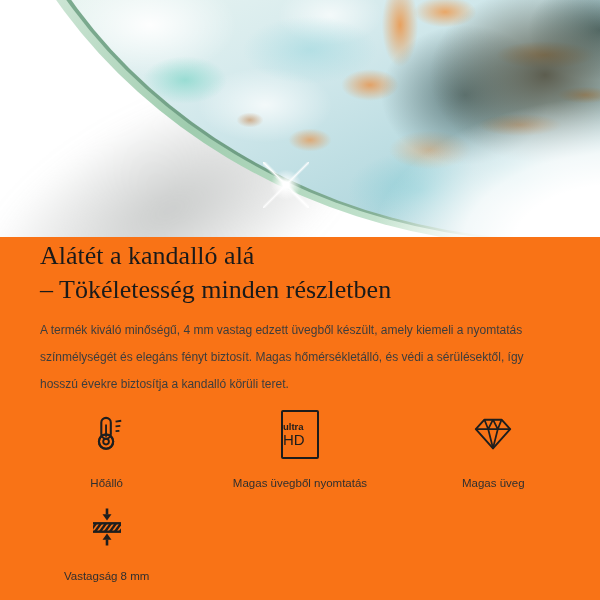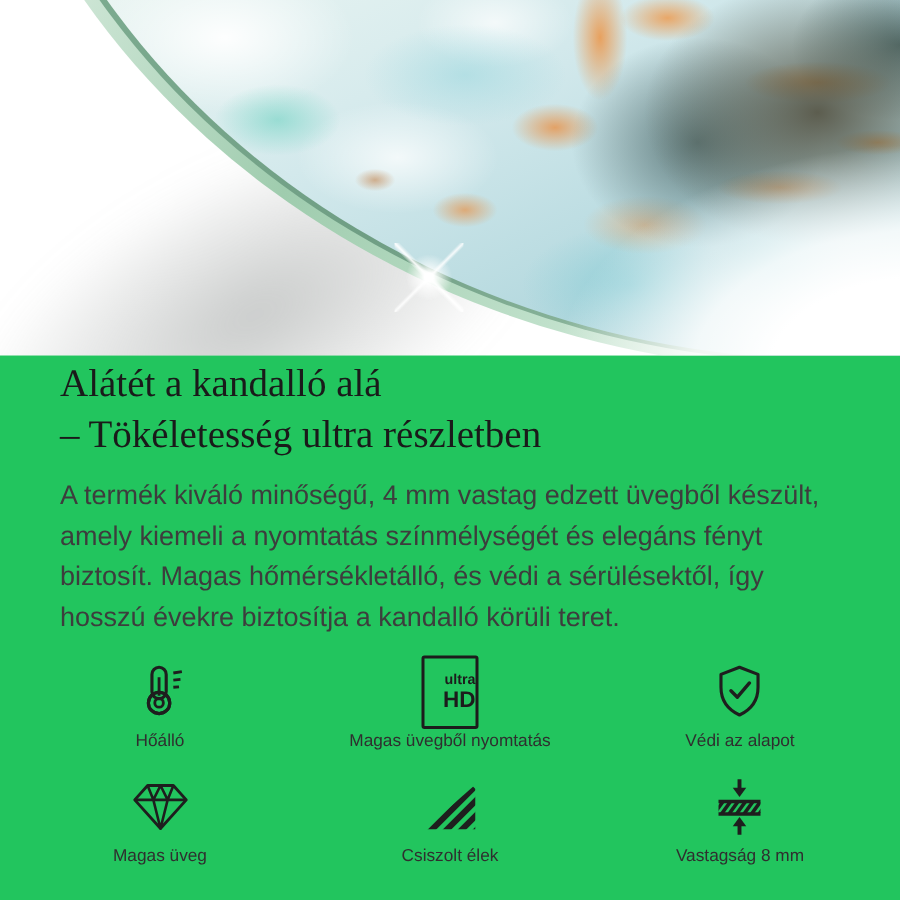--- a/index.html
+++ b/index.html
@@ -1,19 +1,19 @@
 <!DOCTYPE html>
 <html><head>
 <meta charset="utf-8">
 <style>
   * { margin:0; padding:0; box-sizing:border-box; }
   html,body { background:#fff; }
   .page {
     position:relative; width:600px; height:600px; overflow:hidden;
-    background:#22c55e; font-family:"Liberation Sans", sans-serif;
+    background:#f97316; font-family:"Liberation Sans", sans-serif;
   }
 
   
   .hero { position:relative; width:600px; height:237px; overflow:hidden; background:#fff; }
 
   .hero-shadow {
     position:absolute; left:-130px; top:70px; width:600px; height:280px;
     border-radius:50%;
     background: radial-gradient(ellipse 50% 50% at 50% 50%, rgba(125,130,128,0.42), rgba(125,130,128,0) 70%);
     filter: blur(12px);
@@ -67,56 +67,56 @@
     filter: blur(0.4px);
   }
 
   
   .title {
     margin:2px 40px 0; font-family:"Liberation Serif","DejaVu Serif",serif;
     font-size:26px; line-height:34px; font-weight:400; color:#1a1a1a;
   }
   .title span { display:block; }
   .description {
-    margin:10px 40px 0; font-size:18px; line-height:27px; color:#3d3d3d;
+    margin:10px 40px 0; font-size:12px; line-height:27px; color:#3d3d3d;
   }
 
   
   .features {
     display:grid; grid-template-columns:repeat(3,1fr);
     row-gap:16px; margin-top:14px; padding:0 10px;
   }
   .feature { display:flex; flex-direction:column; align-items:center; }
   .icon-wrap { height:44px; display:flex; align-items:center; justify-content:center; }
-  .feature-label { margin-top:5px; font-size:11.5px; color:#2f2f2f; text-align:center; }
+  .feature-label { margin-top:21px; font-size:11.5px; color:#2f2f2f; text-align:center; }
   .icon-stroke { stroke:#1e1e1e; fill:none; }
   .uhd-box {
     width:38px; height:49px; border:2.5px solid #1c1c1c; border-radius:2px;
-    display:flex; flex-direction:column; align-items:flex-end; justify-content:center;
+    display:flex; flex-direction:column; align-items:flex-start; justify-content:center;
   }
   .uhd-top { font-size:9.5px; font-weight:700; color:#1c1c1c; line-height:10px; }
-  .uhd-bottom { font-size:15px; font-weight:700; color:#1c1c1c; line-height:15px; }
+  .uhd-bottom { font-size:15px; font-weight:400; color:#1c1c1c; line-height:15px; }
 </style>
 </head>
 <body>
 
 <div class="page">
 
   <div class="hero">
     <div class="hero-shadow"></div>
     <div class="glass-rim"></div>
     <div class="glass-rim-dark"></div>
     <div class="glass-art"></div>
     <div class="hero-fade"></div>
     <div class="sparkle"></div>
   </div>
 
   <h1 class="title">
     <span>Alátét a kandalló alá</span>
-    <span>– Tökéletesség ultra részletben</span>
+    <span>– Tökéletesség minden részletben</span>
   </h1>
 
   <p class="description">A termék kiváló minőségű, 4 mm vastag edzett üvegből készült, amely kiemeli a nyomtatás színmélységét és elegáns fényt biztosít. Magas hőmérsékletálló, és védi a sérülésektől, így hosszú évekre biztosítja a kandalló körüli teret.</p>
 
   <div class="features">
 
     <div class="feature">
       <div class="icon-wrap">
         <svg width="38" height="40" viewBox="0 0 40 40">
           <circle class="icon-stroke" cx="19" cy="28" r="7.5" stroke-width="2.2" fill="#fff"></circle>
@@ -135,59 +135,31 @@
     <div class="feature">
       <div class="icon-wrap">
         <div class="uhd-box">
           <span class="uhd-top">ultra</span>
           <span class="uhd-bottom">HD</span>
         </div>
       </div>
       <div class="feature-label">Magas üvegből nyomtatás</div>
     </div>
 
-    <div class="feature">
-      <div class="icon-wrap">
-        <svg width="38" height="40" viewBox="0 0 40 40">
-          <path class="icon-stroke" stroke-width="2.2" stroke-linejoin="round" d="M20 3 L33 8 V17 C33 26.5 27.5 33 20 36.5 C12.5 33 7 26.5 7 17 V8 Z"></path>
-          <path class="icon-stroke" stroke-width="2.4" stroke-linecap="round" stroke-linejoin="round" d="M14 19.5 L18.5 24 L27 14"></path>
-        </svg>
-      </div>
-      <div class="feature-label">Védi az alapot</div>
-    </div>
 
     <div class="feature">
       <div class="icon-wrap">
         <svg width="42" height="38" viewBox="0 0 44 38">
           <path class="icon-stroke" stroke-width="2" stroke-linejoin="round" d="M13 4 H31 L40 14 L22 34 L4 14 Z"></path>
           <path class="icon-stroke" stroke-width="1.8" stroke-linejoin="round" d="M4 14 H40 M13 4 L17 14 M31 4 L27 14 M22 4 L17 14 L22 34 L27 14 L22 4"></path>
         </svg>
       </div>
       <div class="feature-label">Magas üveg</div>
     </div>
 
-    <div class="feature">
-      <div class="icon-wrap">
-        <svg width="40" height="36" viewBox="0 0 40 36">
-          <defs>
-              <clipPath id="tri">
-                <path d="M3 33 L37 33 L37 3 Z"></path>
-              </clipPath>
-            </defs>
-          <g clip-path="url(#tri)" stroke="#1e1e1e" stroke-width="4">
-            <line x1="-4" y1="35" x2="26" y2="5"></line>
-            <line x1="6" y1="35" x2="36" y2="5"></line>
-            <line x1="16" y1="35" x2="46" y2="5"></line>
-            <line x1="26" y1="35" x2="56" y2="5"></line>
-            <line x1="36" y1="35" x2="66" y2="5"></line>
-          </g>
-        </svg>
-      </div>
-      <div class="feature-label">Csiszolt élek</div>
-    </div>
 
     <div class="feature">
       <div class="icon-wrap">
         <svg width="40" height="40" viewBox="0 0 40 40">
           <defs>
               <clipPath id="bar">
                 <rect x="6" y="17" width="28" height="7"></rect>
               </clipPath>
             </defs>
           <g clip-path="url(#bar)" stroke="#1e1e1e" stroke-width="2.4">

